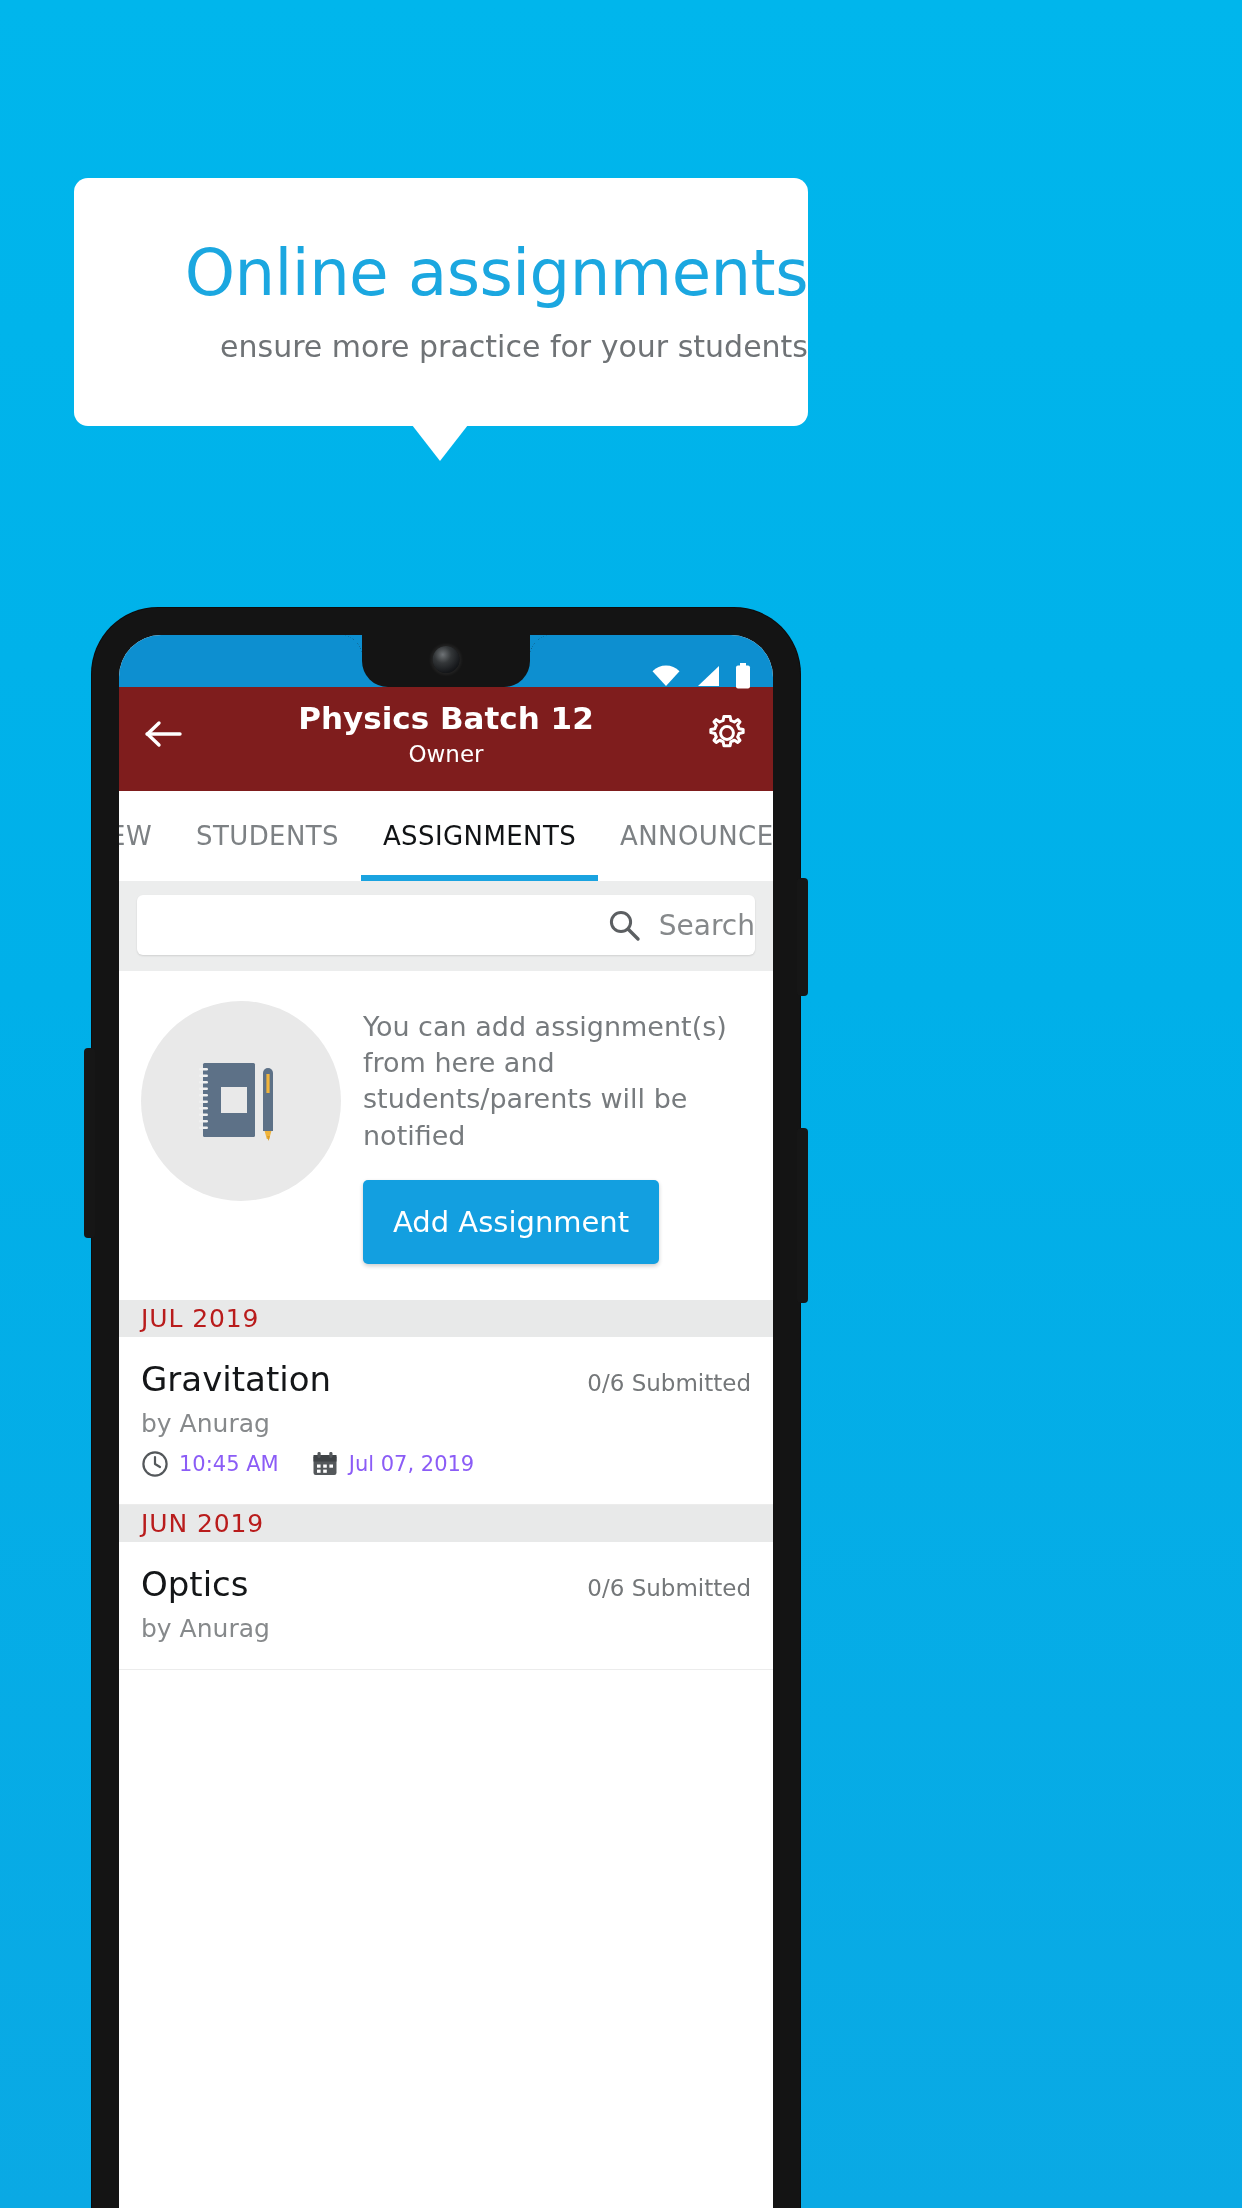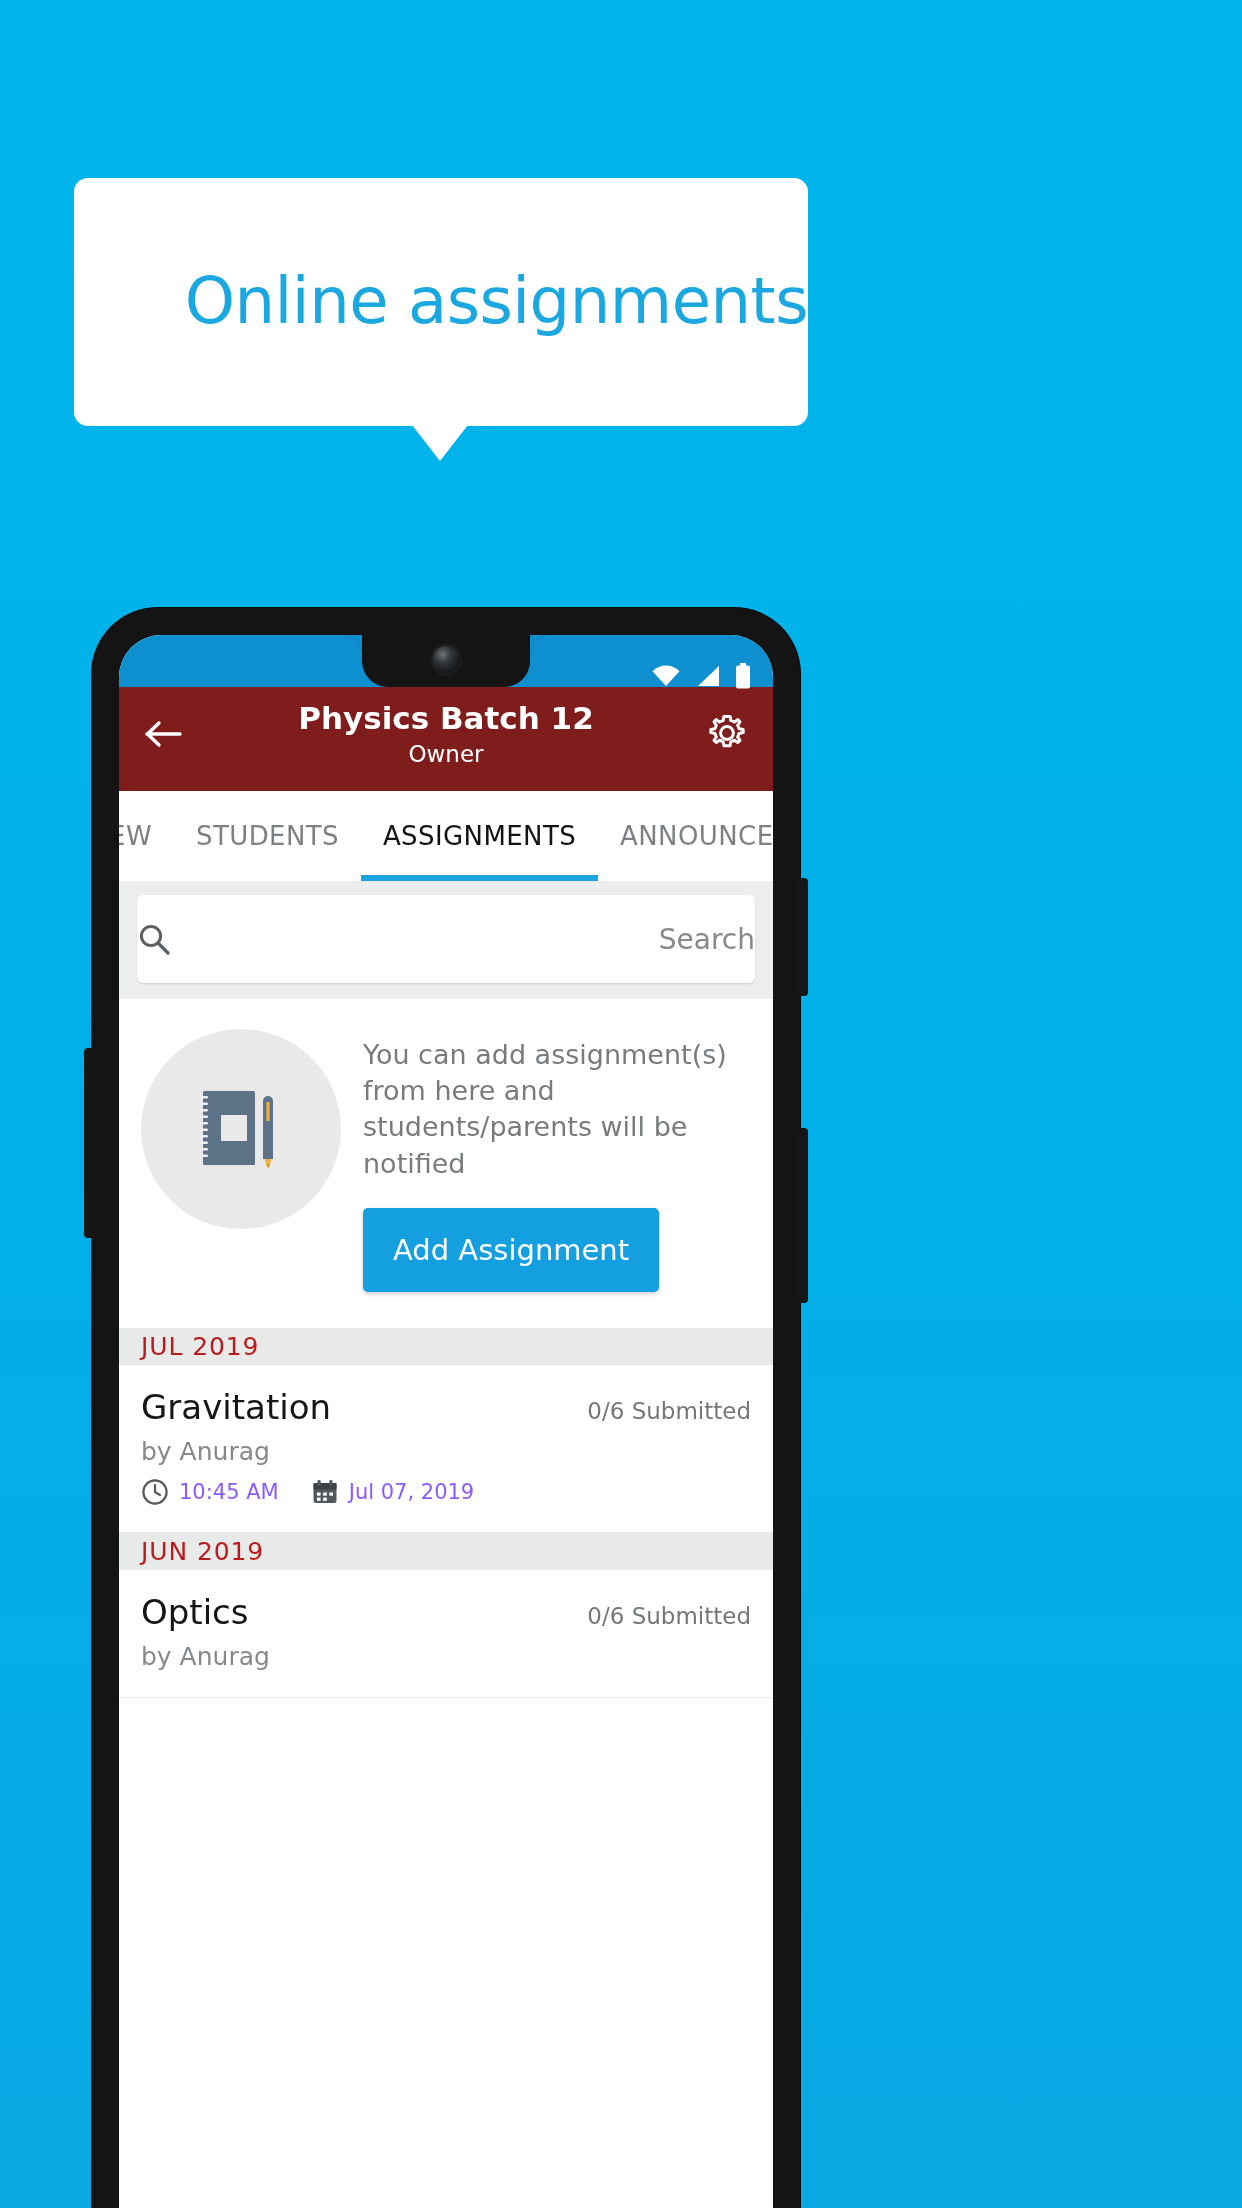--- a/index.html
+++ b/index.html
@@ -197,24 +197,24 @@
     background:#1aa3e0;
   }
   .tab.clipped-left { padding-left:0; margin-left:-18px; }
 
   
   .searchwrap {
     background:#eceded;
     padding:14px 18px 16px 18px;
   }
   .searchbox {
-    height:88px;
+    height:60px;
     background:#ffffff;
     border-radius:6px;
-    display:flex; align-items:center; justify-content:space-between;
+    display:flex; align-items:center; justify-content:flex-end;
     gap:18px;
     box-shadow:0 1px 2px rgba(0,0,0,0.12);
   }
   .search-placeholder {
     font-size:28px;
     color:#86898b;
   }
 
   
   .empty {
@@ -291,20 +291,21 @@
   .assign-meta .gap { width:12px; }
   .meta-icon { display:inline-flex; align-items:center; }
 </style>
 </head>
 <body>
 
 <div class="bg"></div>
 
 <div class="bubble">
   <div class="bubble-title">Online assignments</div>
+  <div class="bubble-sub">ensure more practice for your students</div>
 </div>
 <div class="bubble-tail"></div>
 
 <div class="phone">
   <div class="phone-side-btn btn-r1"></div>
   <div class="phone-side-btn btn-r2"></div>
   <div class="phone-side-btn btn-l1"></div>
 
   <div class="screen">
 

